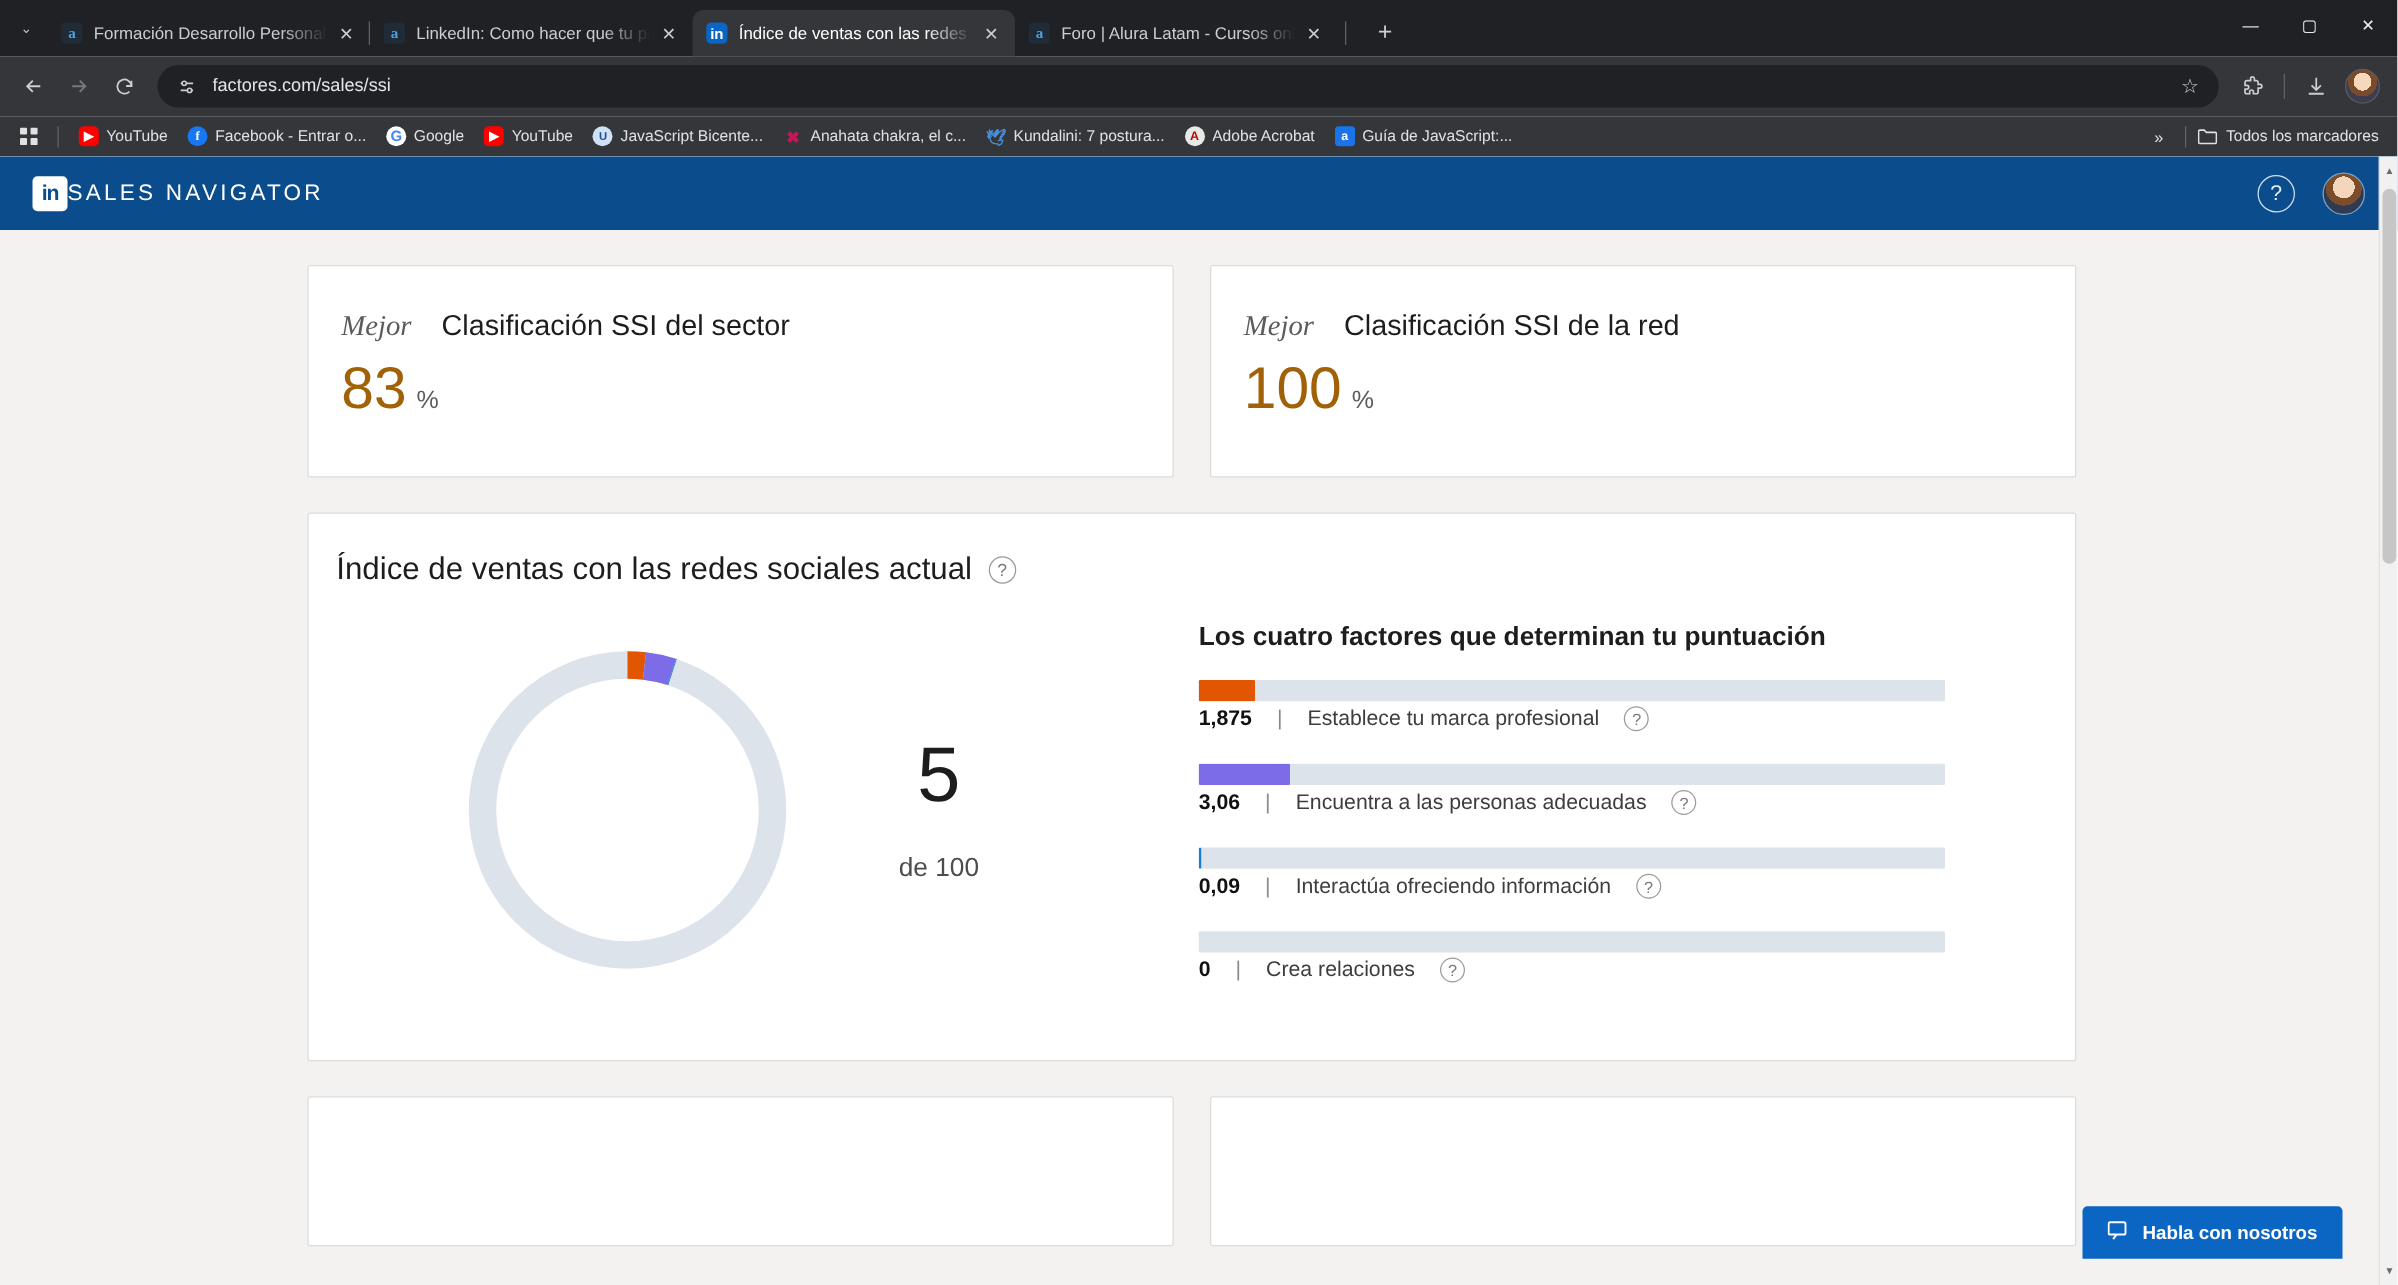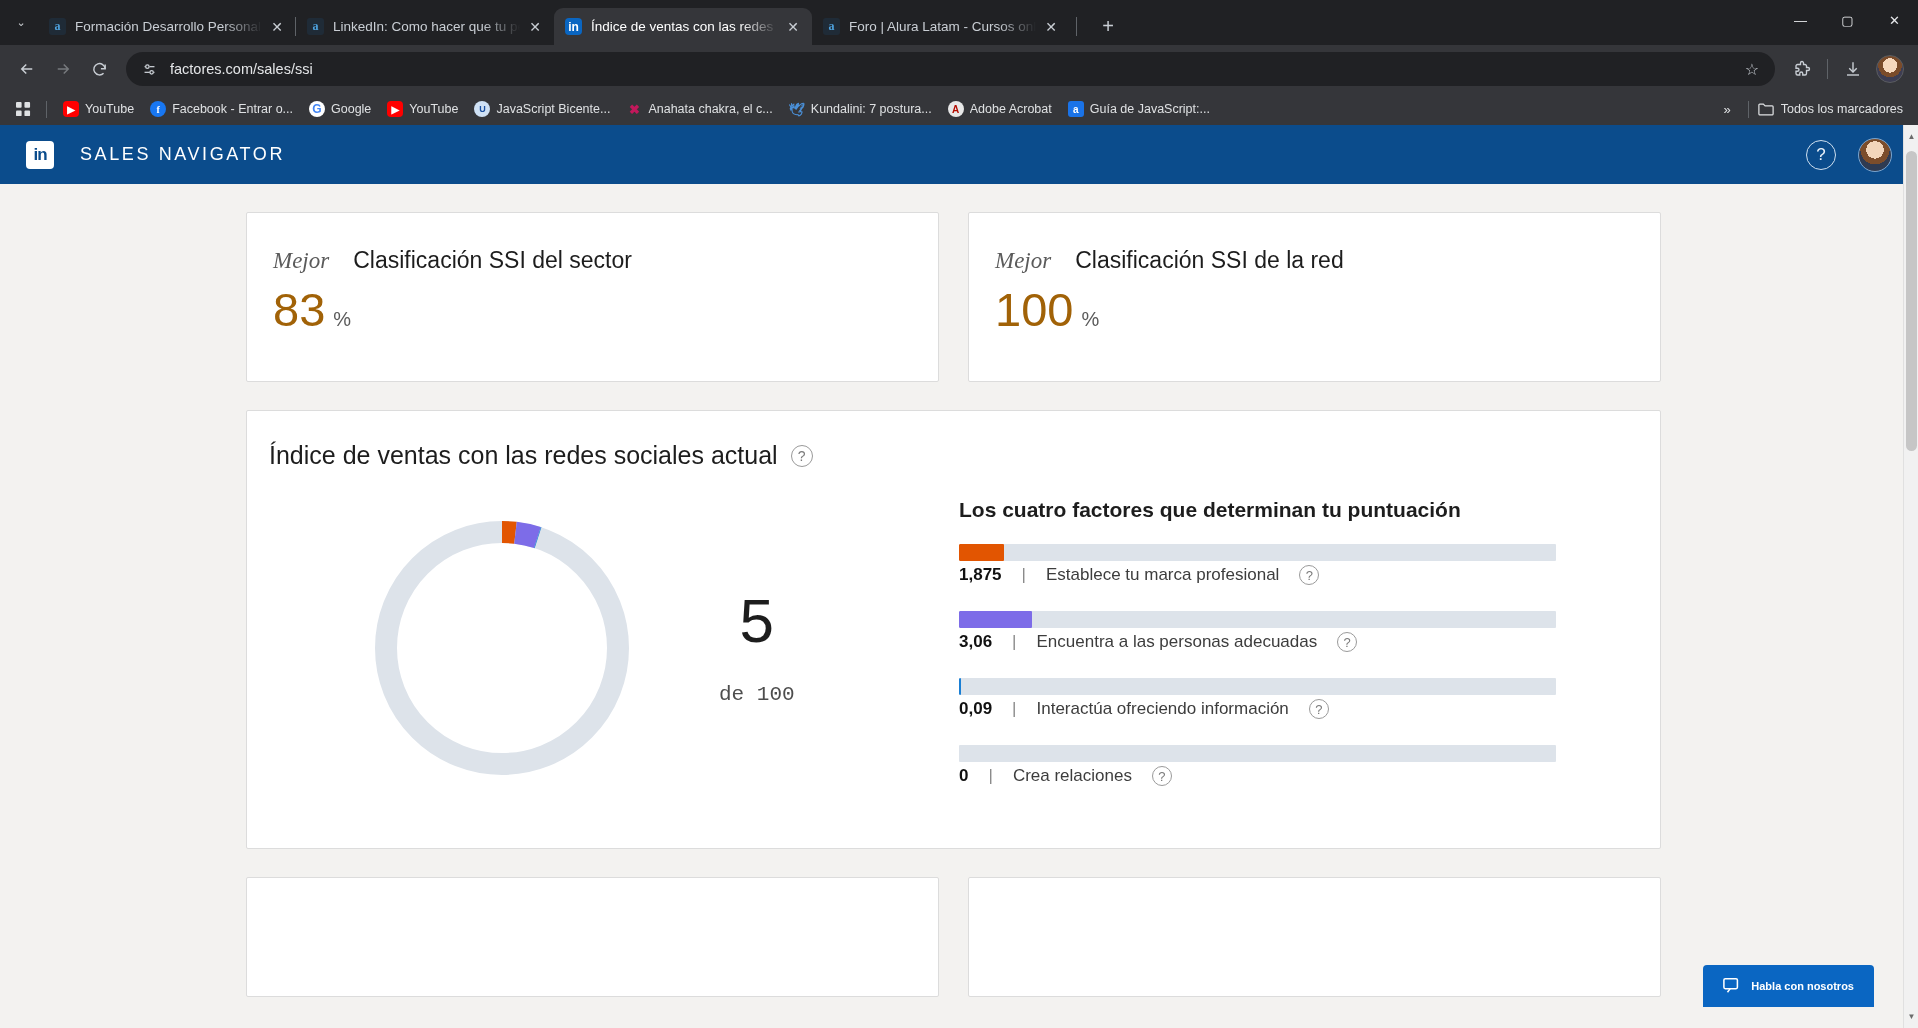--- a/index.html
+++ b/index.html
@@ -120,21 +120,21 @@
     height: 59px; background: #0b4c8c; display: flex; align-items: center;
     padding: 0 26px;
   }
   .li-logo-box {
     width: 28px; height: 28px; background: #ffffff; border-radius: 4px;
     display: flex; align-items: center; justify-content: center;
     color: #0b4c8c; font-weight: bold; font-size: 17px; font-family: "Liberation Sans", sans-serif;
     letter-spacing: -1px; flex: 0 0 28px;
   }
   .li-wordmark {
-    color: #ffffff; font-size: 18px; letter-spacing: 2.6px; margin-left: 26px; font-weight: 400;
+    color: #ffffff; font-size: 18px; letter-spacing: 2.6px; margin-left: 0; font-weight: 400;
   }
   .li-header-right { margin-left: auto; display: flex; align-items: center; gap: 22px; }
   .li-help {
     width: 30px; height: 30px; border-radius: 50%; border: 1.6px solid #cfe0f0;
     color: #eaf2fa; display: flex; align-items: center; justify-content: center;
     font-size: 17px;
   }
   .li-avatar {
     width: 34px; height: 34px; border-radius: 50%;
     background: radial-gradient(circle at 50% 34%, #f3d6bb 0 33%, #7c4d2b 33% 55%, #2f3b52 55% 100%);
@@ -174,21 +174,21 @@
     color: #7a7a7a; font-size: 14px; display: inline-flex;
     align-items: center; justify-content: center; flex: 0 0 22px;
   }
   .qmark.sm { width: 20px; height: 20px; font-size: 13px; flex: 0 0 20px; }
 
   .ssi-body { display: flex; margin-top: 14px; }
   .donut-wrap { width: 690px; display: flex; align-items: center; justify-content: flex-start; }
   .donut { position: relative; width: 290px; height: 290px; margin-left: 88px; }
   .score-block { margin-left: 72px; text-align: center; align-self: center; }
   .score-num { font-size: 62px; color: #1d1d1d; font-weight: 300; line-height: 1; }
-  .score-of { font-size: 21px; color: #4d4d4d; margin-top: 31px; font-family: Liberation Mono, monospace; }
+  .score-of { font-size: 21px; color: #4d4d4d; margin-top: 31px; }
 
   .factors { flex: 1 1 auto; padding-top: 14px; }
   .factors-title { font-size: 21px; font-weight: bold; color: #1d1d1d; margin-bottom: 22px; }
   .factor { margin-bottom: 26px; }
   .bar-track {
     width: 597px; height: 17px; background: #dde3ea; border-radius: 1px; overflow: hidden;
   }
   .bar-fill { height: 100%; border-radius: 1px; }
   .factor-caption {
     margin-top: 4px; font-size: 17px; color: #2b2b2b;
@@ -201,21 +201,21 @@
   .bottom-cards { display: flex; gap: 29px; margin: 28px 0 0 246px; }
   .bottom-card {
     background: #ffffff; border: 1px solid #dcdcdc; border-radius: 2px;
     width: 693px; height: 120px;
   }
 
   .chat-btn {
     position: absolute; right: 44px; bottom: 21px;
     background: #0a66c2; color: #ffffff; border-radius: 4px 4px 0 0;
     height: 42px; padding: 0 20px; display: flex; align-items: center; gap: 10px;
-    font-size: 11px; font-weight: bold;
+    font-size: 15px; font-weight: bold;
   }
 
   .scrollbar {
     position: absolute; right: 0; top: 0; bottom: 0; width: 15px; background: #f1f1f1;
     border-left: 1px solid #e0e0e0;
   }
   .sb-thumb { position: absolute; top: 26px; left: 2px; width: 11px; height: 300px; background: #c6c6c6; border-radius: 6px; }
   .sb-arrow { position: absolute; left: 0; width: 15px; height: 17px; display:flex; align-items:center; justify-content:center; color:#6b6b6b; font-size: 8px; }
 </style>
 </head>

